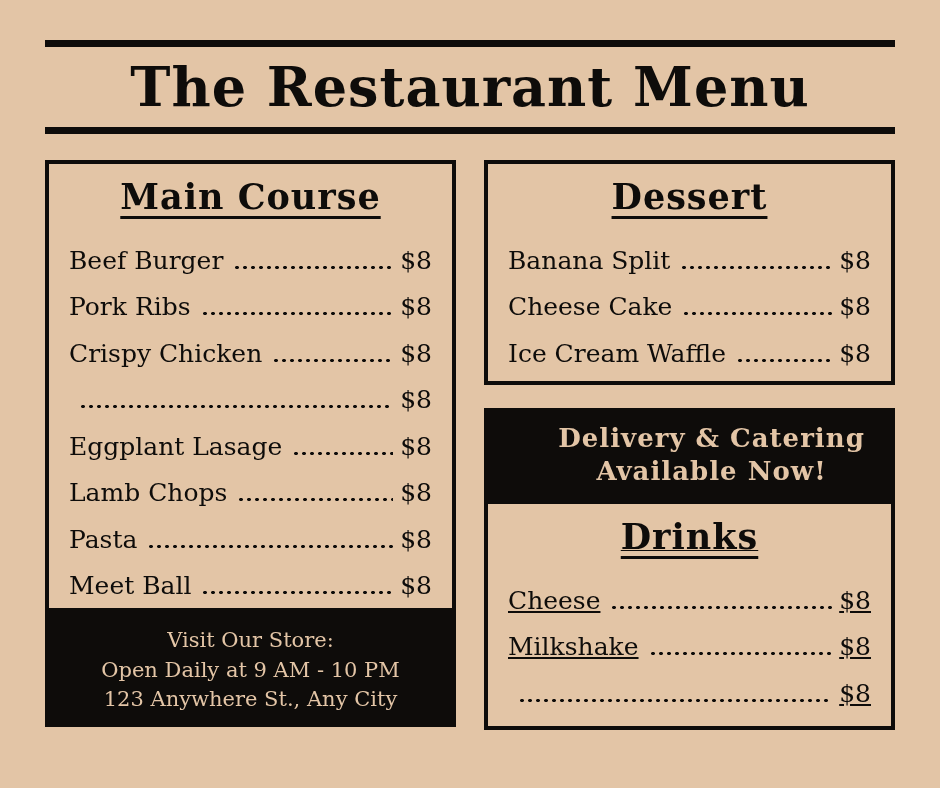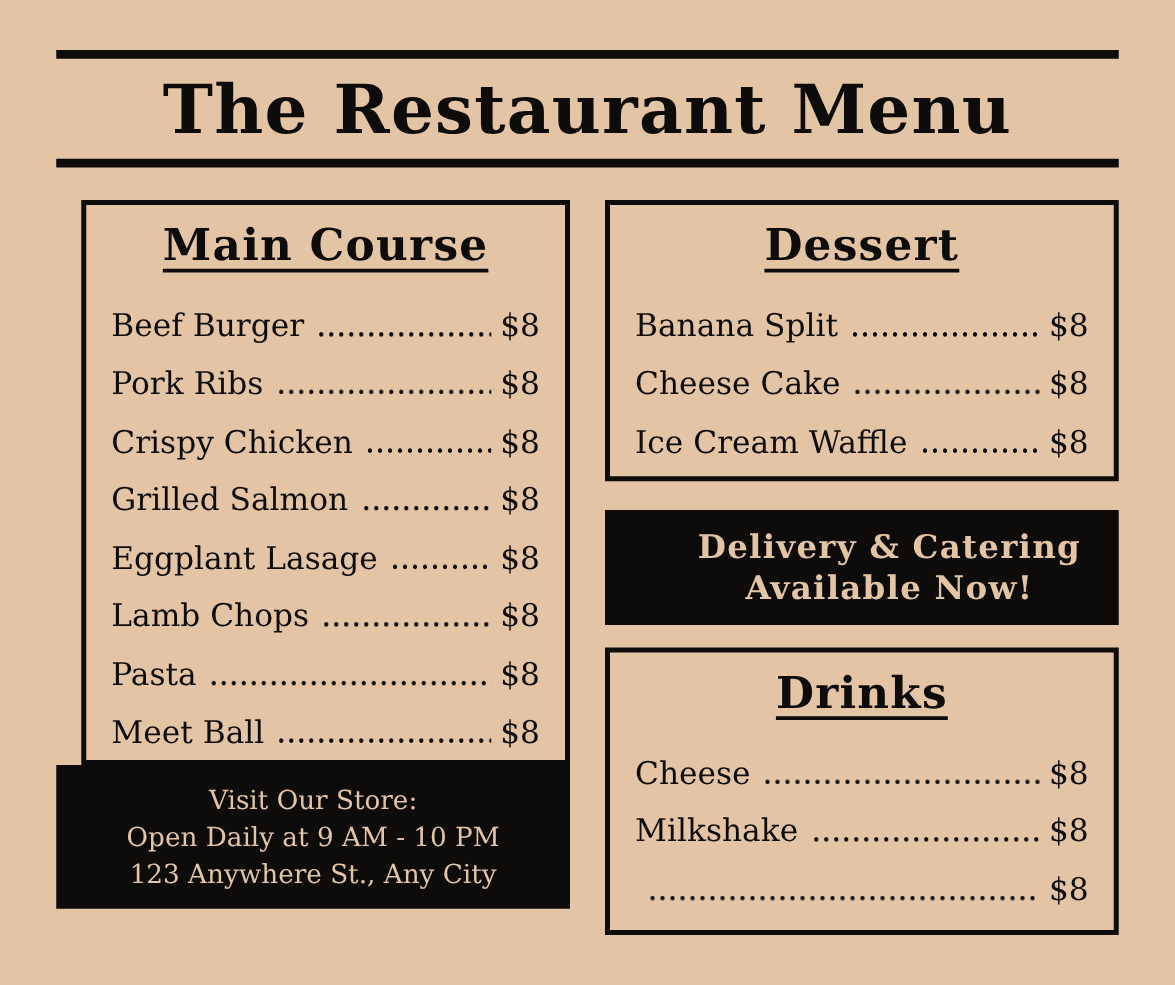--- a/index.html
+++ b/index.html
@@ -60,23 +60,23 @@
     background-image:radial-gradient(circle,var(--ink) 1.7px,transparent 1.9px);
     background-size:8px 5px;
     background-repeat:repeat-x;
     background-position:left bottom;
   }
   .iprice{
     font-size:25px;
     line-height:34px;
     white-space:nowrap;
   }
-  .main-course-panel{height:452px;margin-left:20px;}
+  .main-course-panel{height:452px;}
   .dessert-panel{height:225px;}
-  .drinks-panel{height:230px;margin-top:18px;}
+  .drinks-panel{height:230px;text-decoration:underline;}
   .black-box{
     background:var(--ink);
     color:var(--panel-text);
     text-align:center;
   }
   .store-box{
     height:115px;
     padding-top:14px;
     font-size:21px;
     line-height:29.5px;
@@ -118,21 +118,20 @@
           <span class="iname">Pork Ribs</span>
           <span class="leader"></span>
           <span class="iprice">$8</span>
         </div>
         <div class="row">
           <span class="iname">Crispy Chicken</span>
           <span class="leader"></span>
           <span class="iprice">$8</span>
         </div>
         <div class="row">
-          <span class="iname">Grilled Salmon</span>
           <span class="leader"></span>
           <span class="iprice">$8</span>
         </div>
         <div class="row">
           <span class="iname">Eggplant Lasage</span>
           <span class="leader"></span>
           <span class="iprice">$8</span>
         </div>
         <div class="row">
           <span class="iname">Lamb Chops</span>

